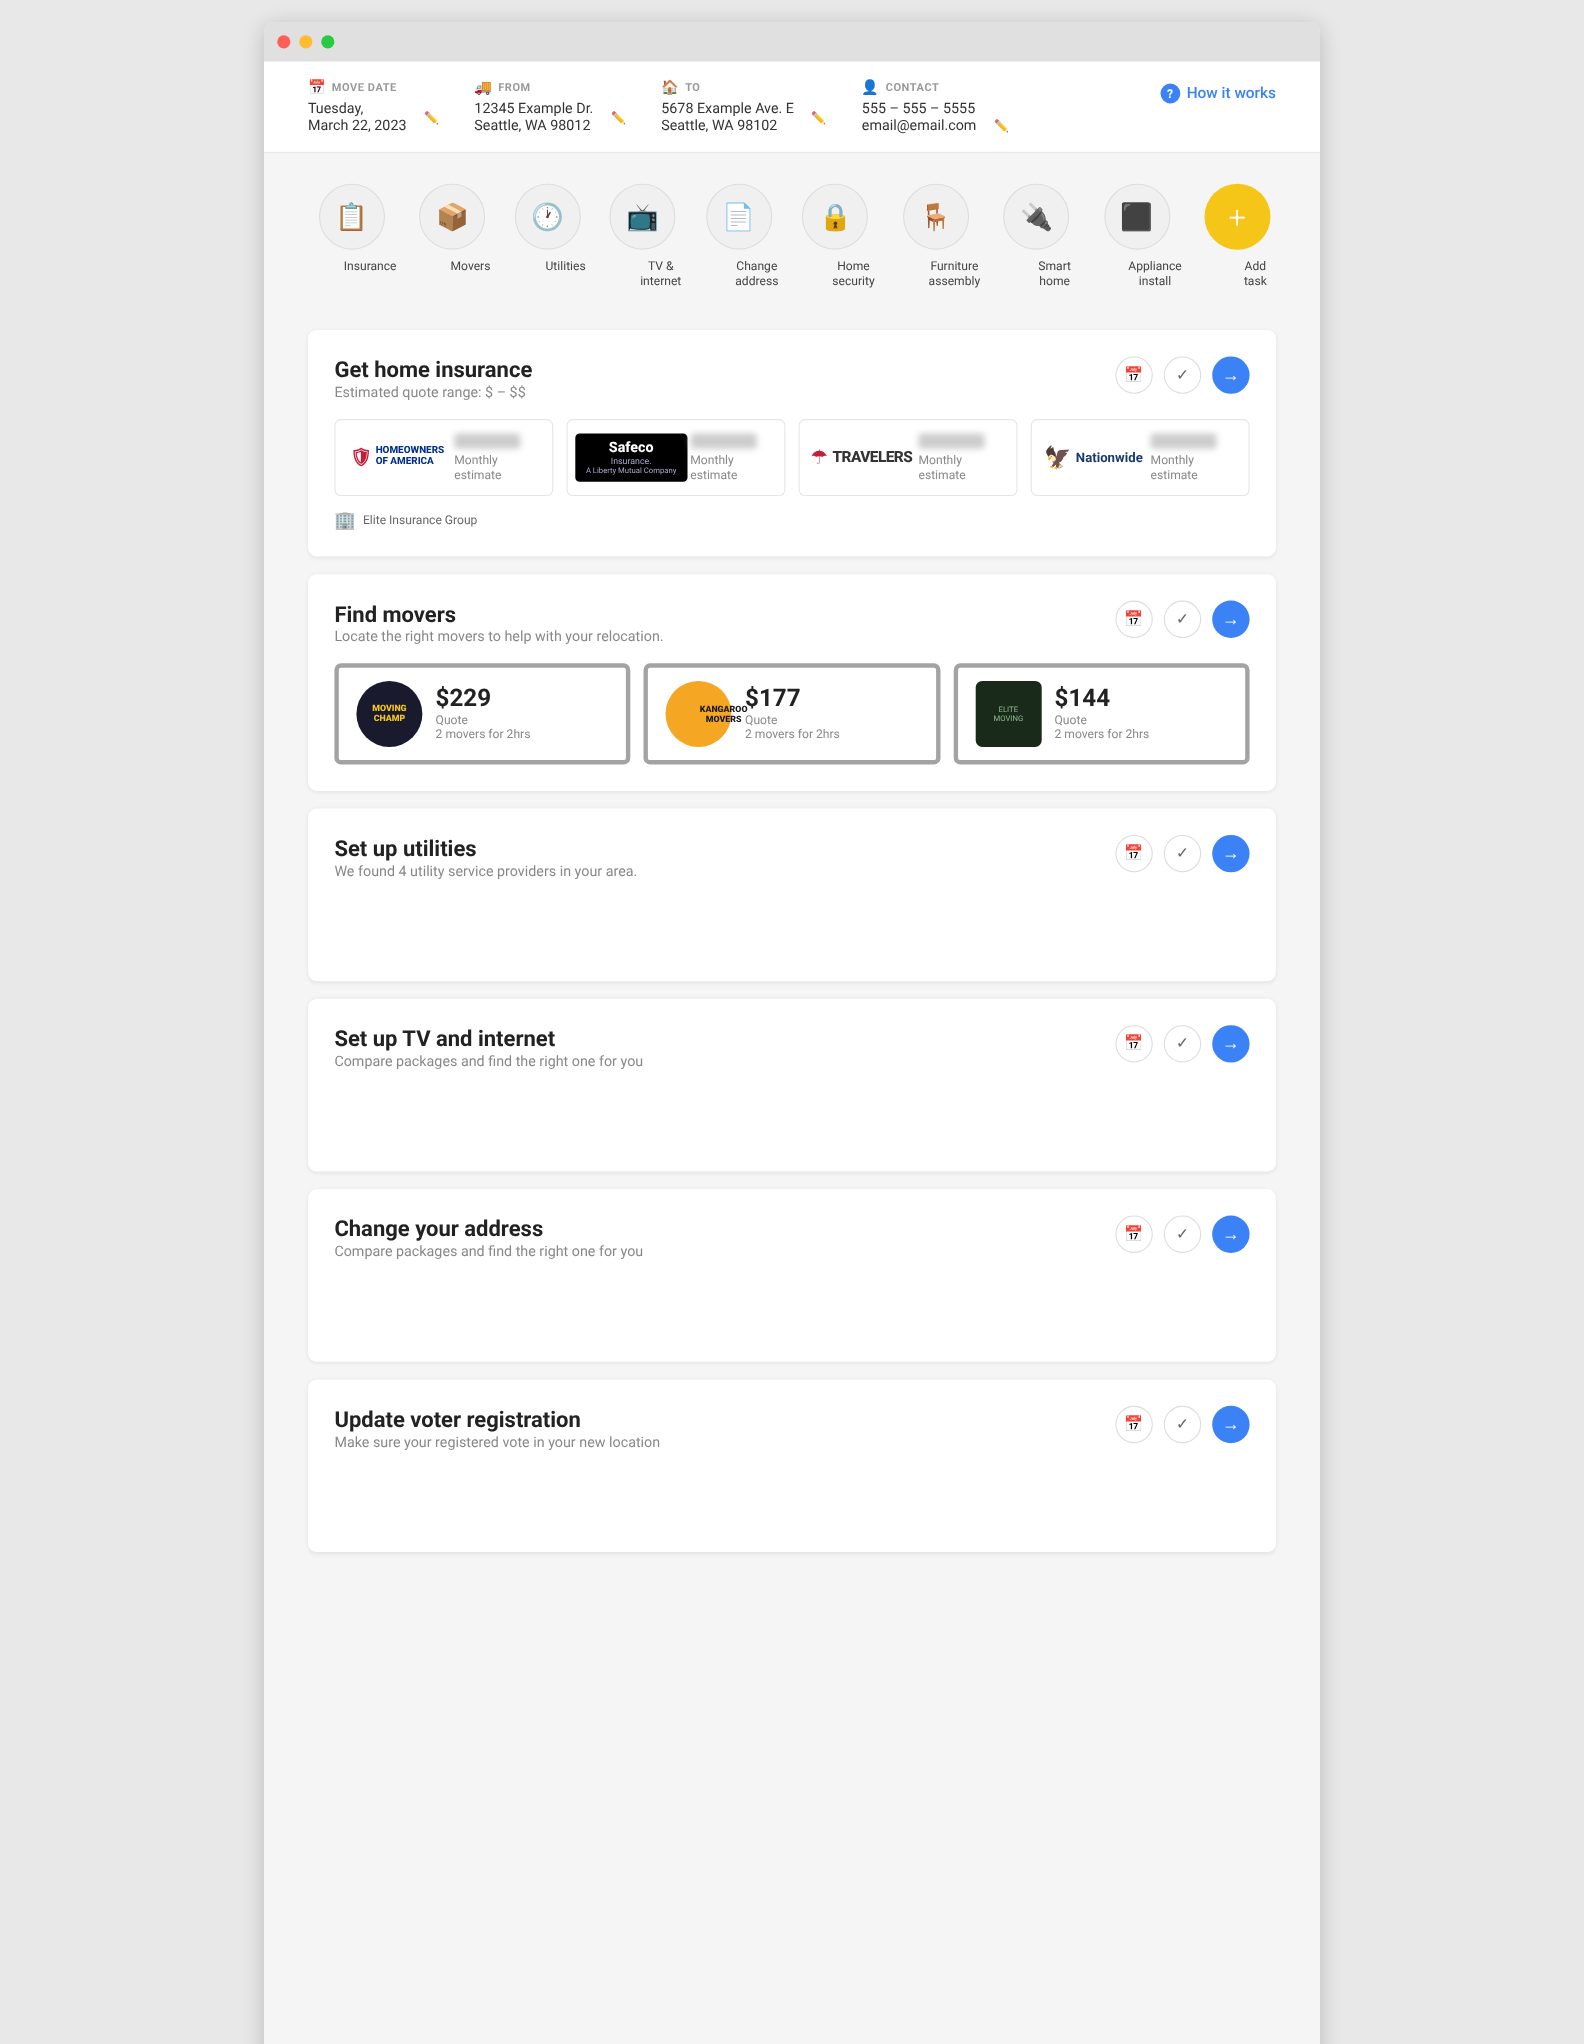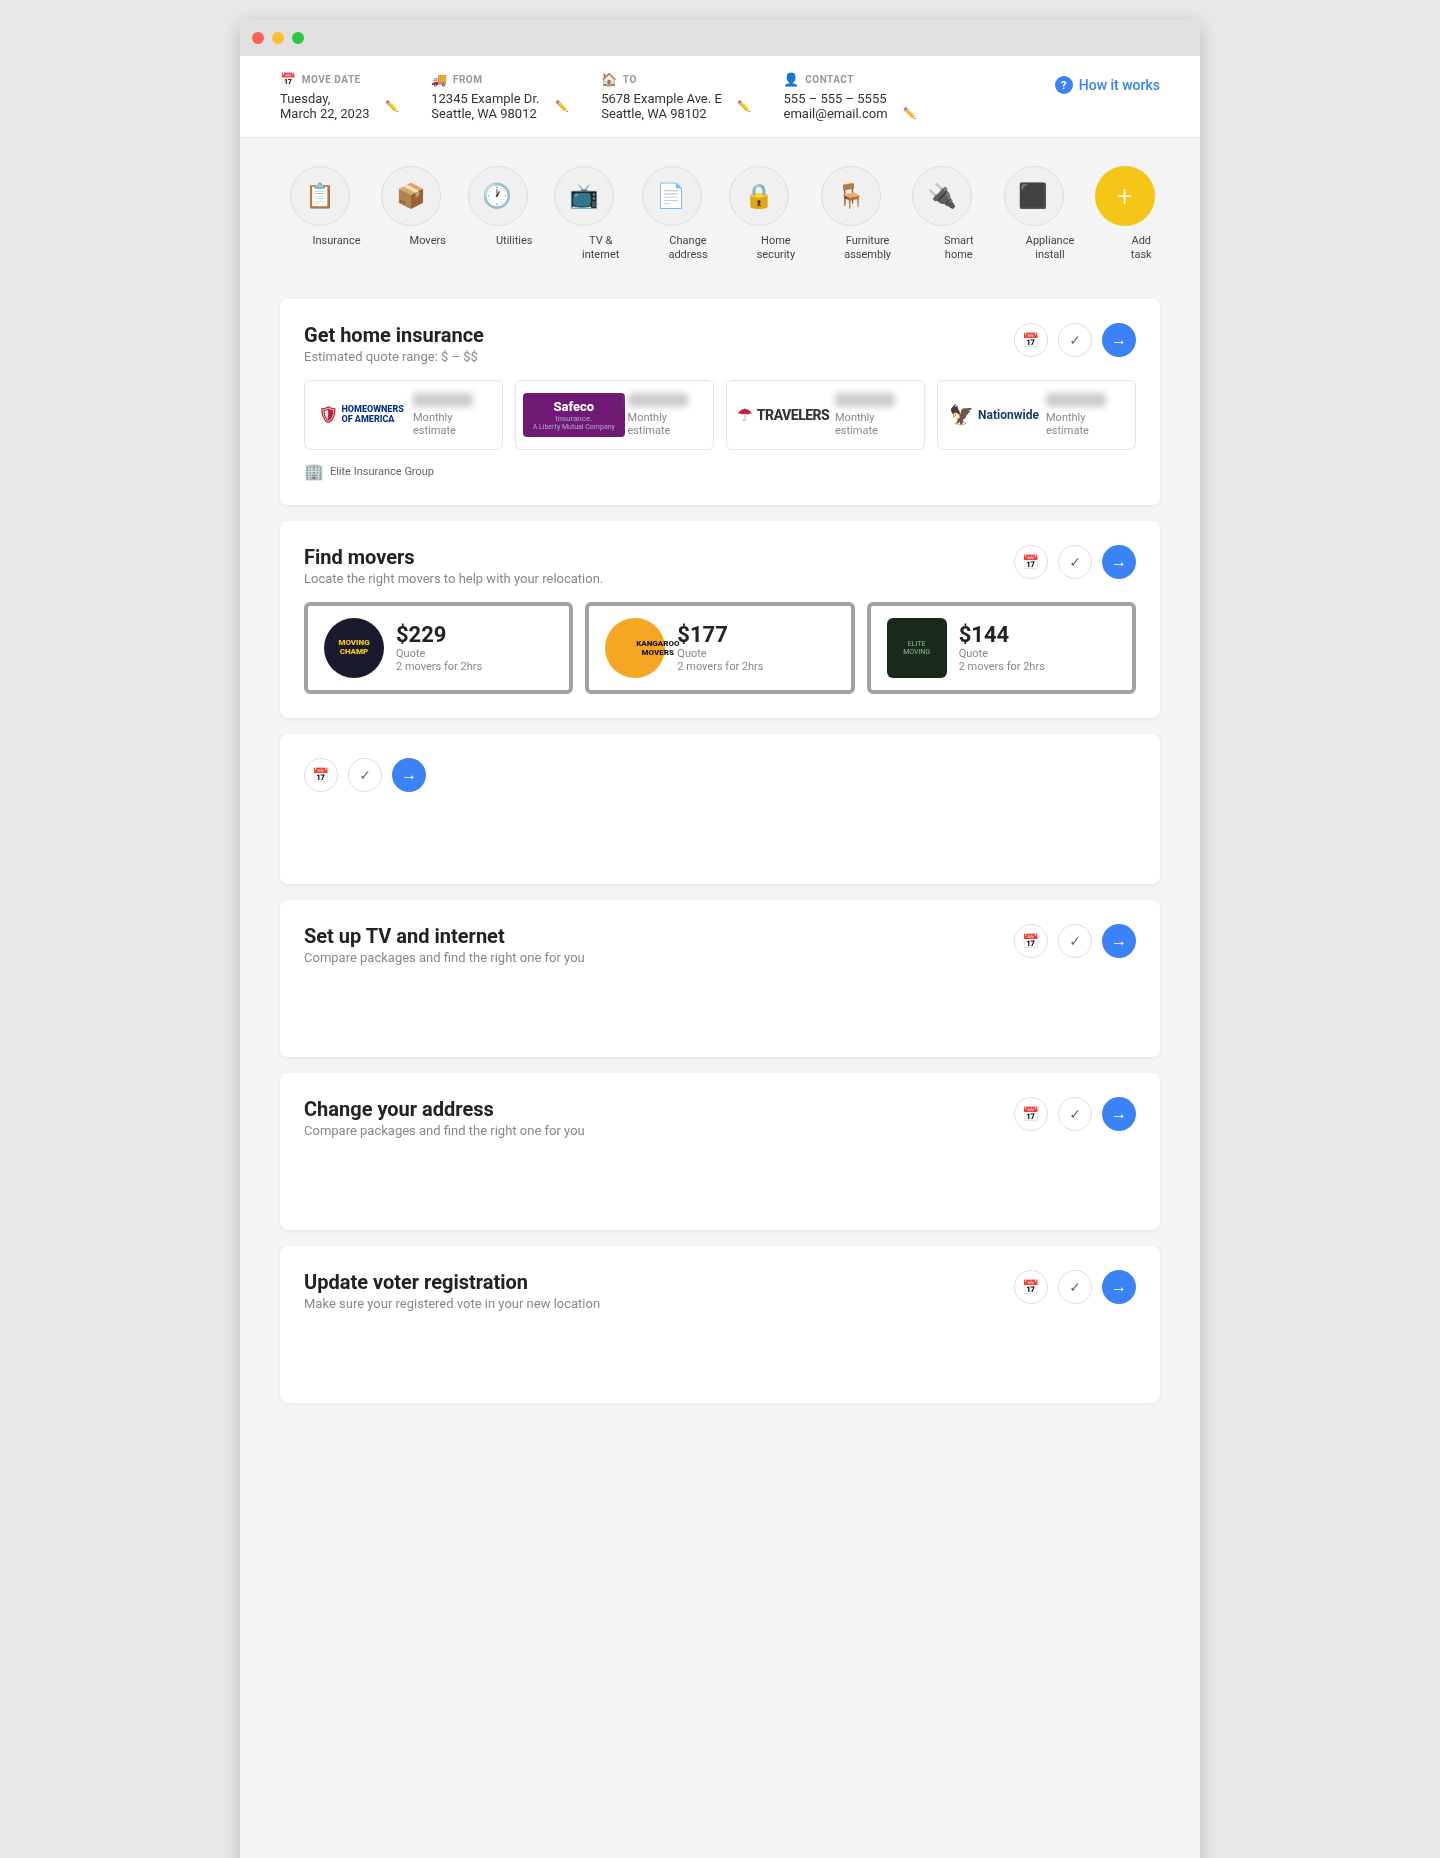--- a/index.html
+++ b/index.html
@@ -459,21 +459,21 @@
             </div>
           </div>
           <div class="insurance-info">
             <div class="insurance-blur"></div>
             <span class="insurance-label">Monthly estimate</span>
           </div>
         </div>
 
         <div class="insurance-card">
           <div class="insurance-logo">
-            <div style="background:#701a75;color:#fff;padding:6px 10px;border-radius:4px;text-align:center;">
+            <div style="background:#000000;color:#fff;padding:6px 10px;border-radius:4px;text-align:center;">
               <div style="font-size:13px;font-weight:800;">Safeco</div>
               <div style="font-size:8px;color:#aac;">Insurance.</div>
               <div style="font-size:7px;color:#aac;white-space:nowrap;">A Liberty Mutual Company</div>
             </div>
           </div>
           <div class="insurance-info">
             <div class="insurance-blur"></div>
             <span class="insurance-label">Monthly estimate</span>
           </div>
         </div>
@@ -556,20 +556,24 @@
             <div class="mover-price">$144</div>
             <div class="mover-label">Quote</div>
             <div class="mover-label">2 movers for 2hrs</div>
           </div>
         </div>
       </div>
     </div>
 
     <div class="task-card">
       <div class="task-card-header">
+        <div>
+          <div class="task-card-title">Set up utilities</div>
+          <div class="task-card-subtitle">We found 4 utility service providers in your area.</div>
+        </div>
         <div class="task-card-actions">
           <div class="action-btn-circle">📅</div>
           <div class="action-btn-circle">✓</div>
           <div class="action-btn-circle primary">→</div>
         </div>
       </div>
       <div style="min-height:60px;"></div>
     </div>
 
     <div class="task-card">

